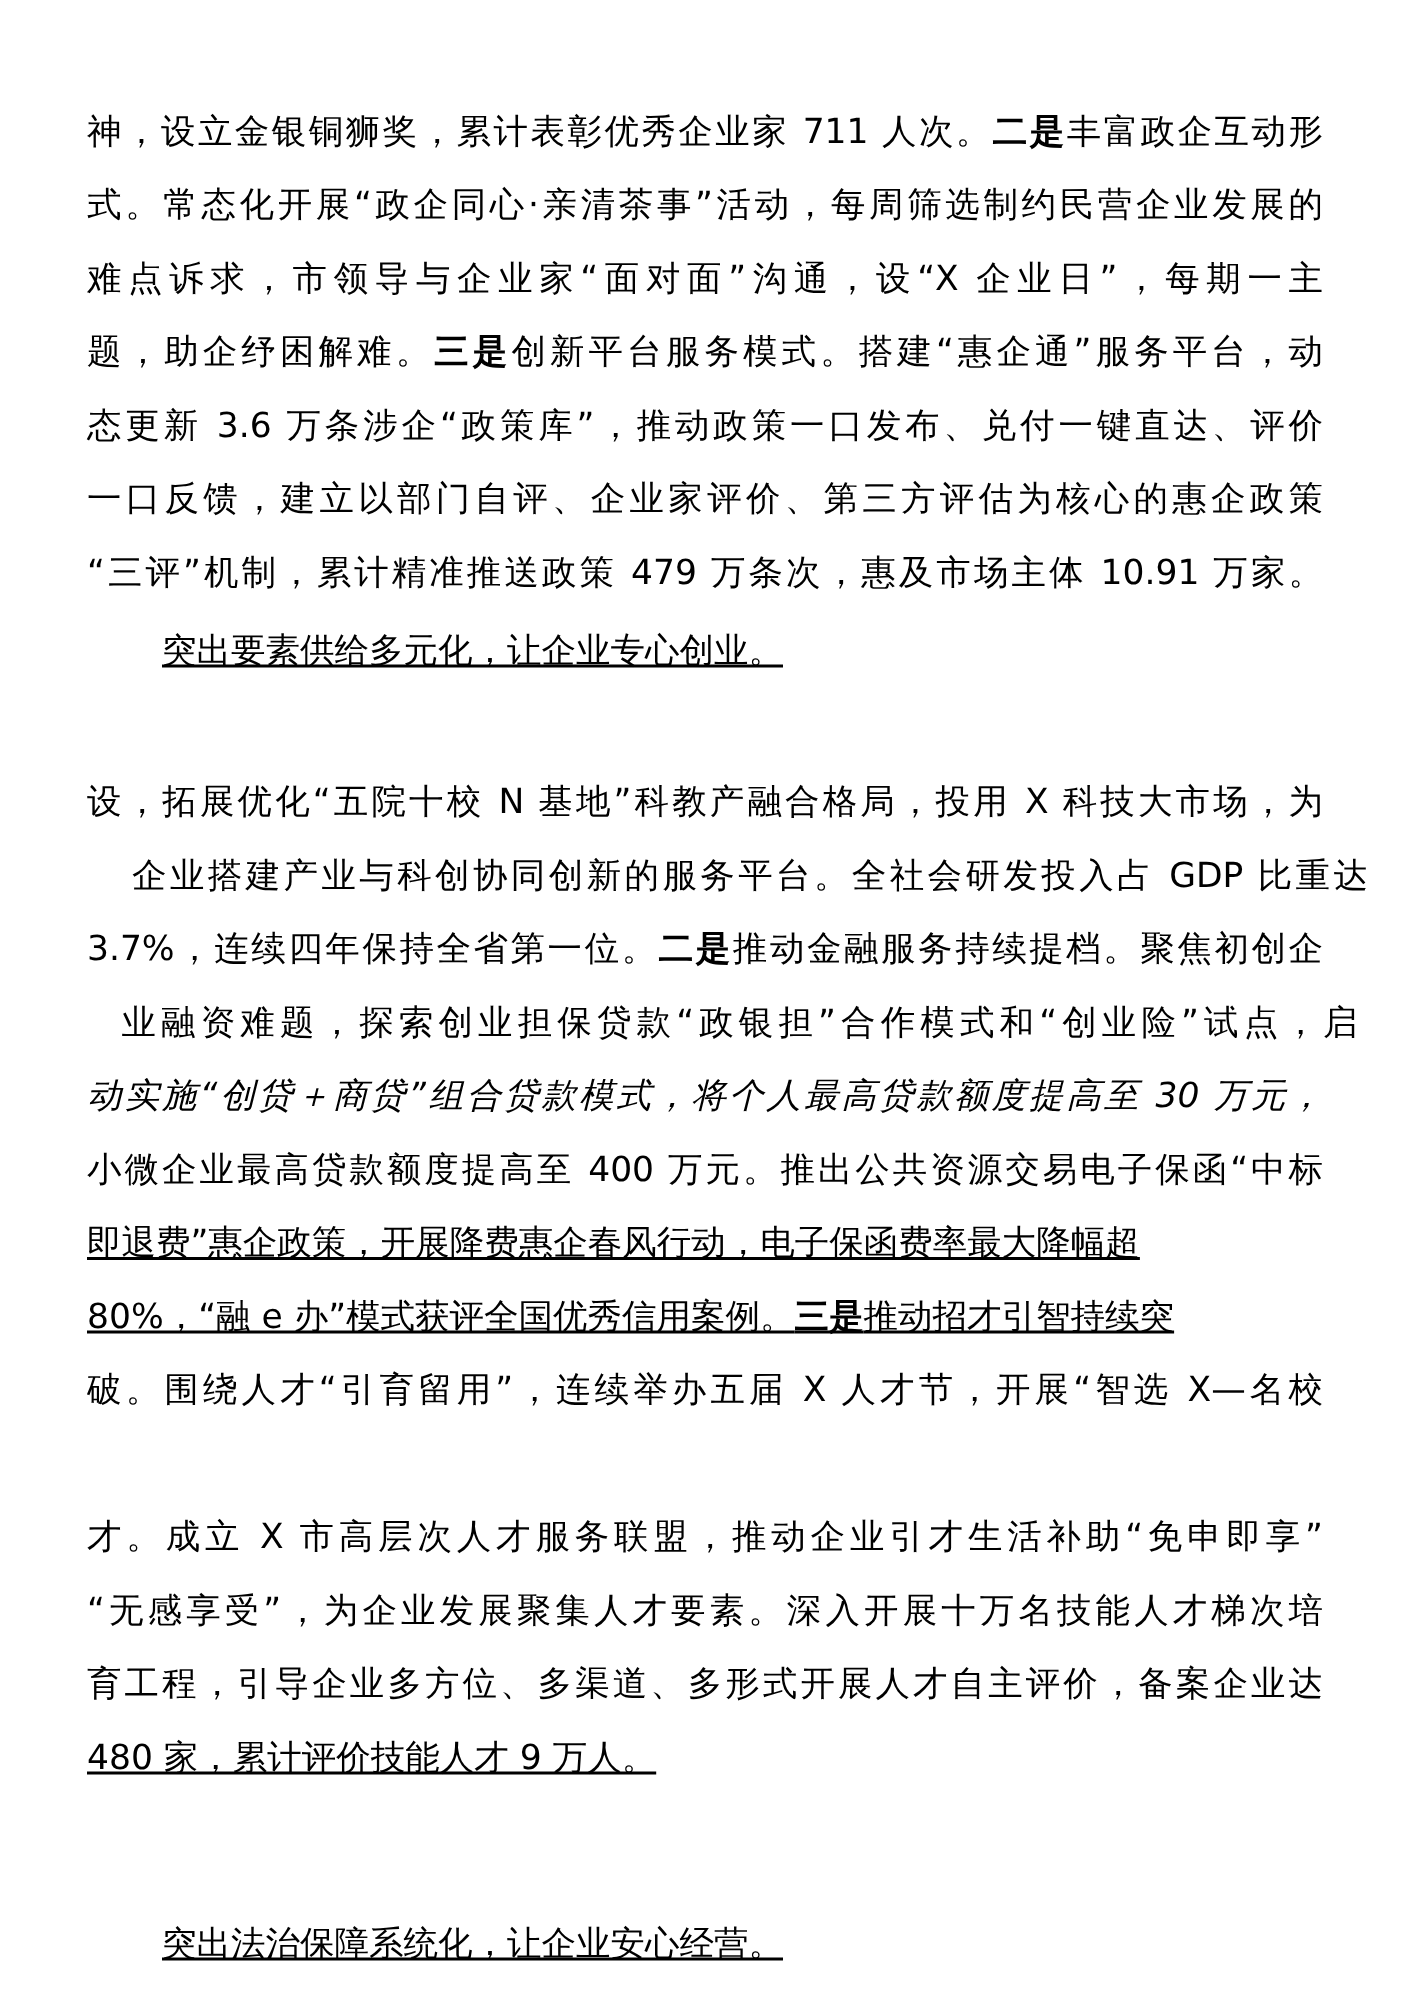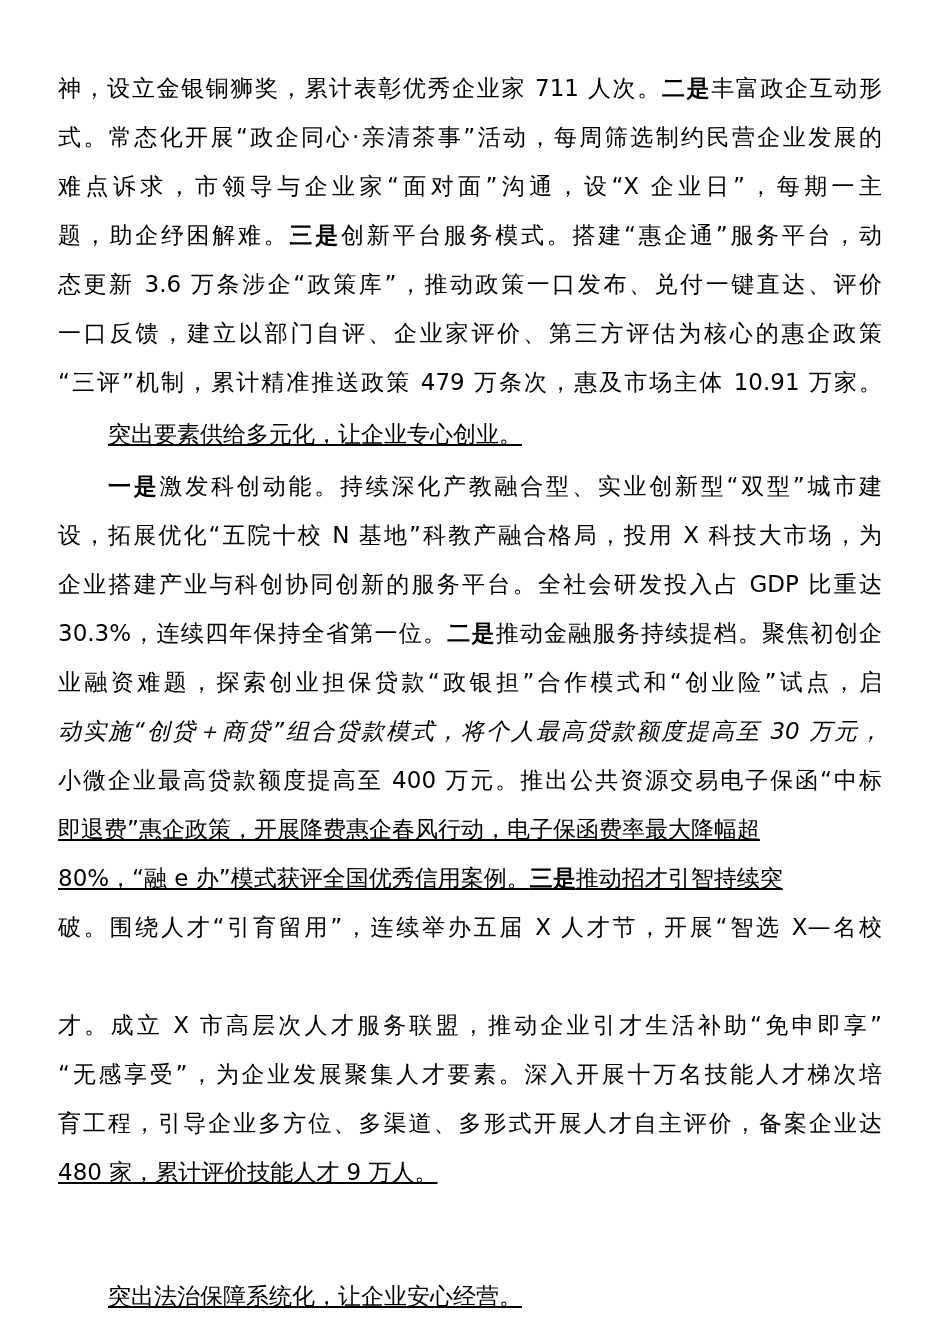--- a/index.html
+++ b/index.html
@@ -18,25 +18,24 @@
 
 <div class="page" id="page">
     <div class="line" style="top: 70px;"><span>神，设立金银铜狮奖，累计表彰优秀企业家 711 人次。</span><b>二是</b><span>丰富政企互动形</span></div>
     <div class="line" style="top: 119px;"><span>式。常态化开展“政企同心·亲清茶事”活动，每周筛选制约民营企业发展的</span></div>
     <div class="line" style="top: 168px;"><span>难点诉求，市领导与企业家“面对面”沟通，设“X 企业日”，每期一主</span></div>
     <div class="line" style="top: 217px;"><span>题，助企纾困解难。</span><b>三是</b><span>创新平台服务模式。搭建“惠企通”服务平台，动</span></div>
     <div class="line" style="top: 266px;"><span>态更新 3.6 万条涉企“政策库”，推动政策一口发布、兑付一键直达、评价</span></div>
     <div class="line" style="top: 315px;"><span>一口反馈，建立以部门自评、企业家评价、第三方评估为核心的惠企政策</span></div>
     <div class="line" style="top: 364px;"><span>“三评”机制，累计精准推送政策 479 万条次，惠及市场主体 10.91 万家。</span></div>
     <div class="line indent short" style="top: 416px;"><span>突出要素供给多元化，让企业专心创业。</span></div>
-    <div class="line indent" style="top: 468px;"><b>一是</b><span>激发科创动能。持续深化产教融合型、实业创新型“双型”城市建</span></div>
     <div class="line" style="top: 517px;"><span>设，拓展优化“五院十校 N 基地”科教产融合格局，投用 X 科技大市场，为</span></div>
-    <div class="line" style="top: 566px;"><span>企业搭建产业与科创协同创新的服务平台。全社会研发投入占 GDP 比重达</span></div>
-    <div class="line" style="top: 615px;"><span>30.3%，连续四年保持全省第一位。</span><b>二是</b><span>推动金融服务持续提档。聚焦初创企</span></div>
-    <div class="line" style="top: 664px;"><span>业融资难题，探索创业担保贷款“政银担”合作模式和“创业险”试点，启</span></div>
+    <div class="line" style="top: 566px; margin-left: 30px;"><span>企业搭建产业与科创协同创新的服务平台。全社会研发投入占 GDP 比重达</span></div>
+    <div class="line" style="top: 615px;"><span>3.7%，连续四年保持全省第一位。</span><b>二是</b><span>推动金融服务持续提档。聚焦初创企</span></div>
+    <div class="line" style="top: 664px; margin-left: 23px;"><span>业融资难题，探索创业担保贷款“政银担”合作模式和“创业险”试点，启</span></div>
     <div class="line" style="top: 713px; font-style: italic;"><span>动实施“创贷＋商贷”组合贷款模式，将个人最高贷款额度提高至 30 万元，</span></div>
     <div class="line" style="top: 762px;"><span>小微企业最高贷款额度提高至 400 万元。推出公共资源交易电子保函“中标</span></div>
     <div class="line short" style="top: 811px;"><span>即退费”惠企政策，开展降费惠企春风行动，电子保函费率最大降幅超</span></div>
     <div class="line short" style="top: 860px;"><span>80%，“融 e 办”模式获评全国优秀信用案例。</span><b>三是</b><span>推动招才引智持续突</span></div>
     <div class="line" style="top: 909px;"><span>破。围绕人才“引育留用”，连续举办五届 X 人才节，开展“智选 X—名校</span></div>
     <div class="line" style="top: 1056px;"><span>“无感享受”，为企业发展聚集人才要素。深入开展十万名技能人才梯次培</span></div>
     <div class="line" style="top: 1007px;"><span>才。成立 X 市高层次人才服务联盟，推动企业引才生活补助“免申即享”</span></div>
     <div class="line" style="top: 1105px;"><span>育工程，引导企业多方位、多渠道、多形式开展人才自主评价，备案企业达</span></div>
     <div class="line short" style="top: 1154px;"><span>480 家，累计评价技能人才 9 万人。</span></div>
     <div class="line indent short" style="top: 1278px;"><span>突出法治保障系统化，让企业安心经营。</span></div>

